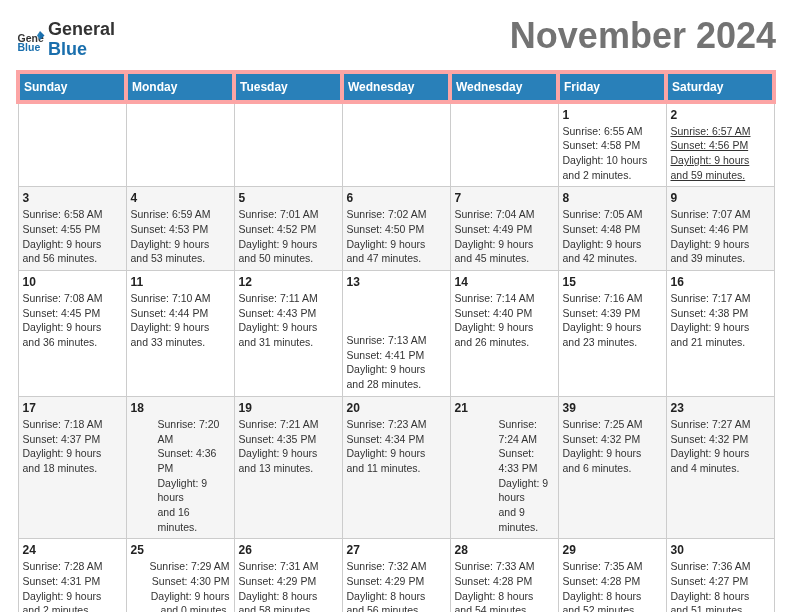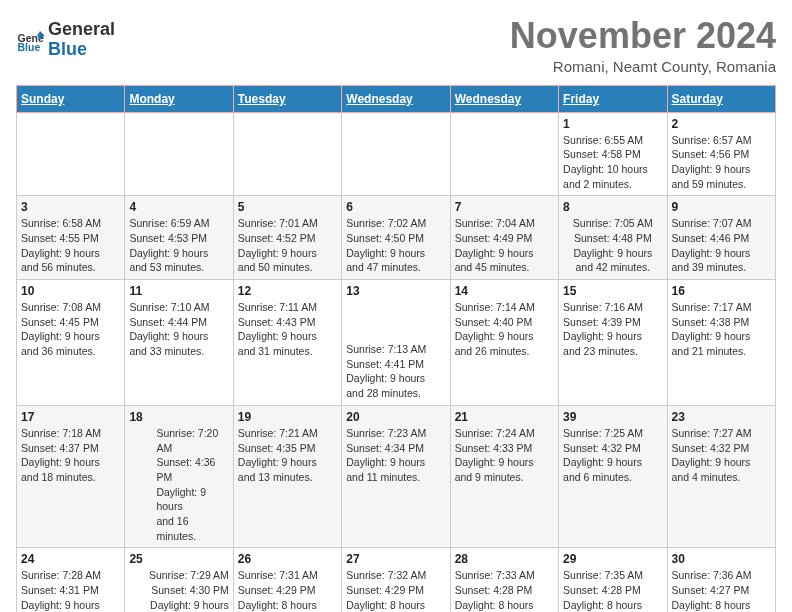--- a/index.html
+++ b/index.html
@@ -52,22 +52,21 @@
       border-collapse: collapse;
       font-size: 11px;
     }
     .calendar thead tr th {
       background-color: #2980b9;
       color: #fff;
       padding: 6px 4px;
       text-align: left;
       font-size: 12px;
       font-weight: bold;
-      border: 1px solid #fca5a5;
-      text-decoration: underline;
+      border: 4px solid #fca5a5;
     }
     .calendar tbody tr td {
       border: 1px solid #ccc;
       vertical-align: top;
       padding: 4px;
       width: calc(100%/7);
       min-height: 80px;
       background: #fff;
     }
     .calendar tbody tr:nth-child(even) td {
@@ -101,21 +100,20 @@
     </svg>
     <div>
       <div class="logo-text">
         <span class="logo-general">General</span><br>
         <span class="logo-blue">Blue</span>
       </div>
     </div>
   </div>
   <div class="title-block">
     <div class="month-title">November 2024</div>
-    <div class="location">Romani, Neamt County, Romania</div>
   </div>
 </div>
 
 <table class="calendar">
   <thead>
     <tr>
     <th>Sunday</th>
         <th>Monday</th>
         <th>Tuesday</th>
         <th>Wednesday</th>
@@ -133,21 +131,21 @@
         <td class="empty-cell"></td>
         <td>
           <div class="day-number">1</div>
           <div class="day-info" style="white-space: pre-line;">Sunrise: 6:55 AM
 Sunset: 4:58 PM
 Daylight: 10 hours
 and 2 minutes.</div>
         </td>
         <td>
           <div class="day-number">2</div>
-          <div class="day-info" style="white-space: pre-line;">Sunrise: 6:57 AM
+          <div class="day-info" style="white-space: pre-line; text-decoration: underline;">Sunrise: 6:57 AM
 Sunset: 4:56 PM
 Daylight: 9 hours
 and 59 minutes.</div>
         </td>
       </tr>
       <tr>
         <td>
           <div class="day-number">3</div>
           <div class="day-info" style="white-space: pre-line;">Sunrise: 6:58 AM
 Sunset: 4:55 PM
@@ -177,21 +175,21 @@
         </td>
         <td>
           <div class="day-number">7</div>
           <div class="day-info" style="white-space: pre-line;">Sunrise: 7:04 AM
 Sunset: 4:49 PM
 Daylight: 9 hours
 and 45 minutes.</div>
         </td>
         <td>
           <div class="day-number">8</div>
-          <div class="day-info" style="white-space: pre-line; text-align: center;">Sunrise: 7:05 AM
+          <div class="day-info" style="white-space: pre-line;">Sunrise: 7:05 AM
 Sunset: 4:48 PM
 Daylight: 9 hours
 and 42 minutes.</div>
         </td>
         <td>
           <div class="day-number">9</div>
           <div class="day-info" style="white-space: pre-line;">Sunrise: 7:07 AM
 Sunset: 4:46 PM
 Daylight: 9 hours
 and 39 minutes.</div>
@@ -272,21 +270,21 @@
         </td>
         <td>
           <div class="day-number">20</div>
           <div class="day-info" style="white-space: pre-line;">Sunrise: 7:23 AM
 Sunset: 4:34 PM
 Daylight: 9 hours
 and 11 minutes.</div>
         </td>
         <td>
           <div class="day-number">21</div>
-          <div class="day-info" style="white-space: pre-line;">Sunrise: 7:24 AM
+          <div class="day-info" style="white-space: pre-line; margin-left: 44px;">Sunrise: 7:24 AM
 Sunset: 4:33 PM
 Daylight: 9 hours
 and 9 minutes.</div>
         </td>
         <td>
           <div class="day-number">39</div>
           <div class="day-info" style="white-space: pre-line;">Sunrise: 7:25 AM
 Sunset: 4:32 PM
 Daylight: 9 hours
 and 6 minutes.</div>

